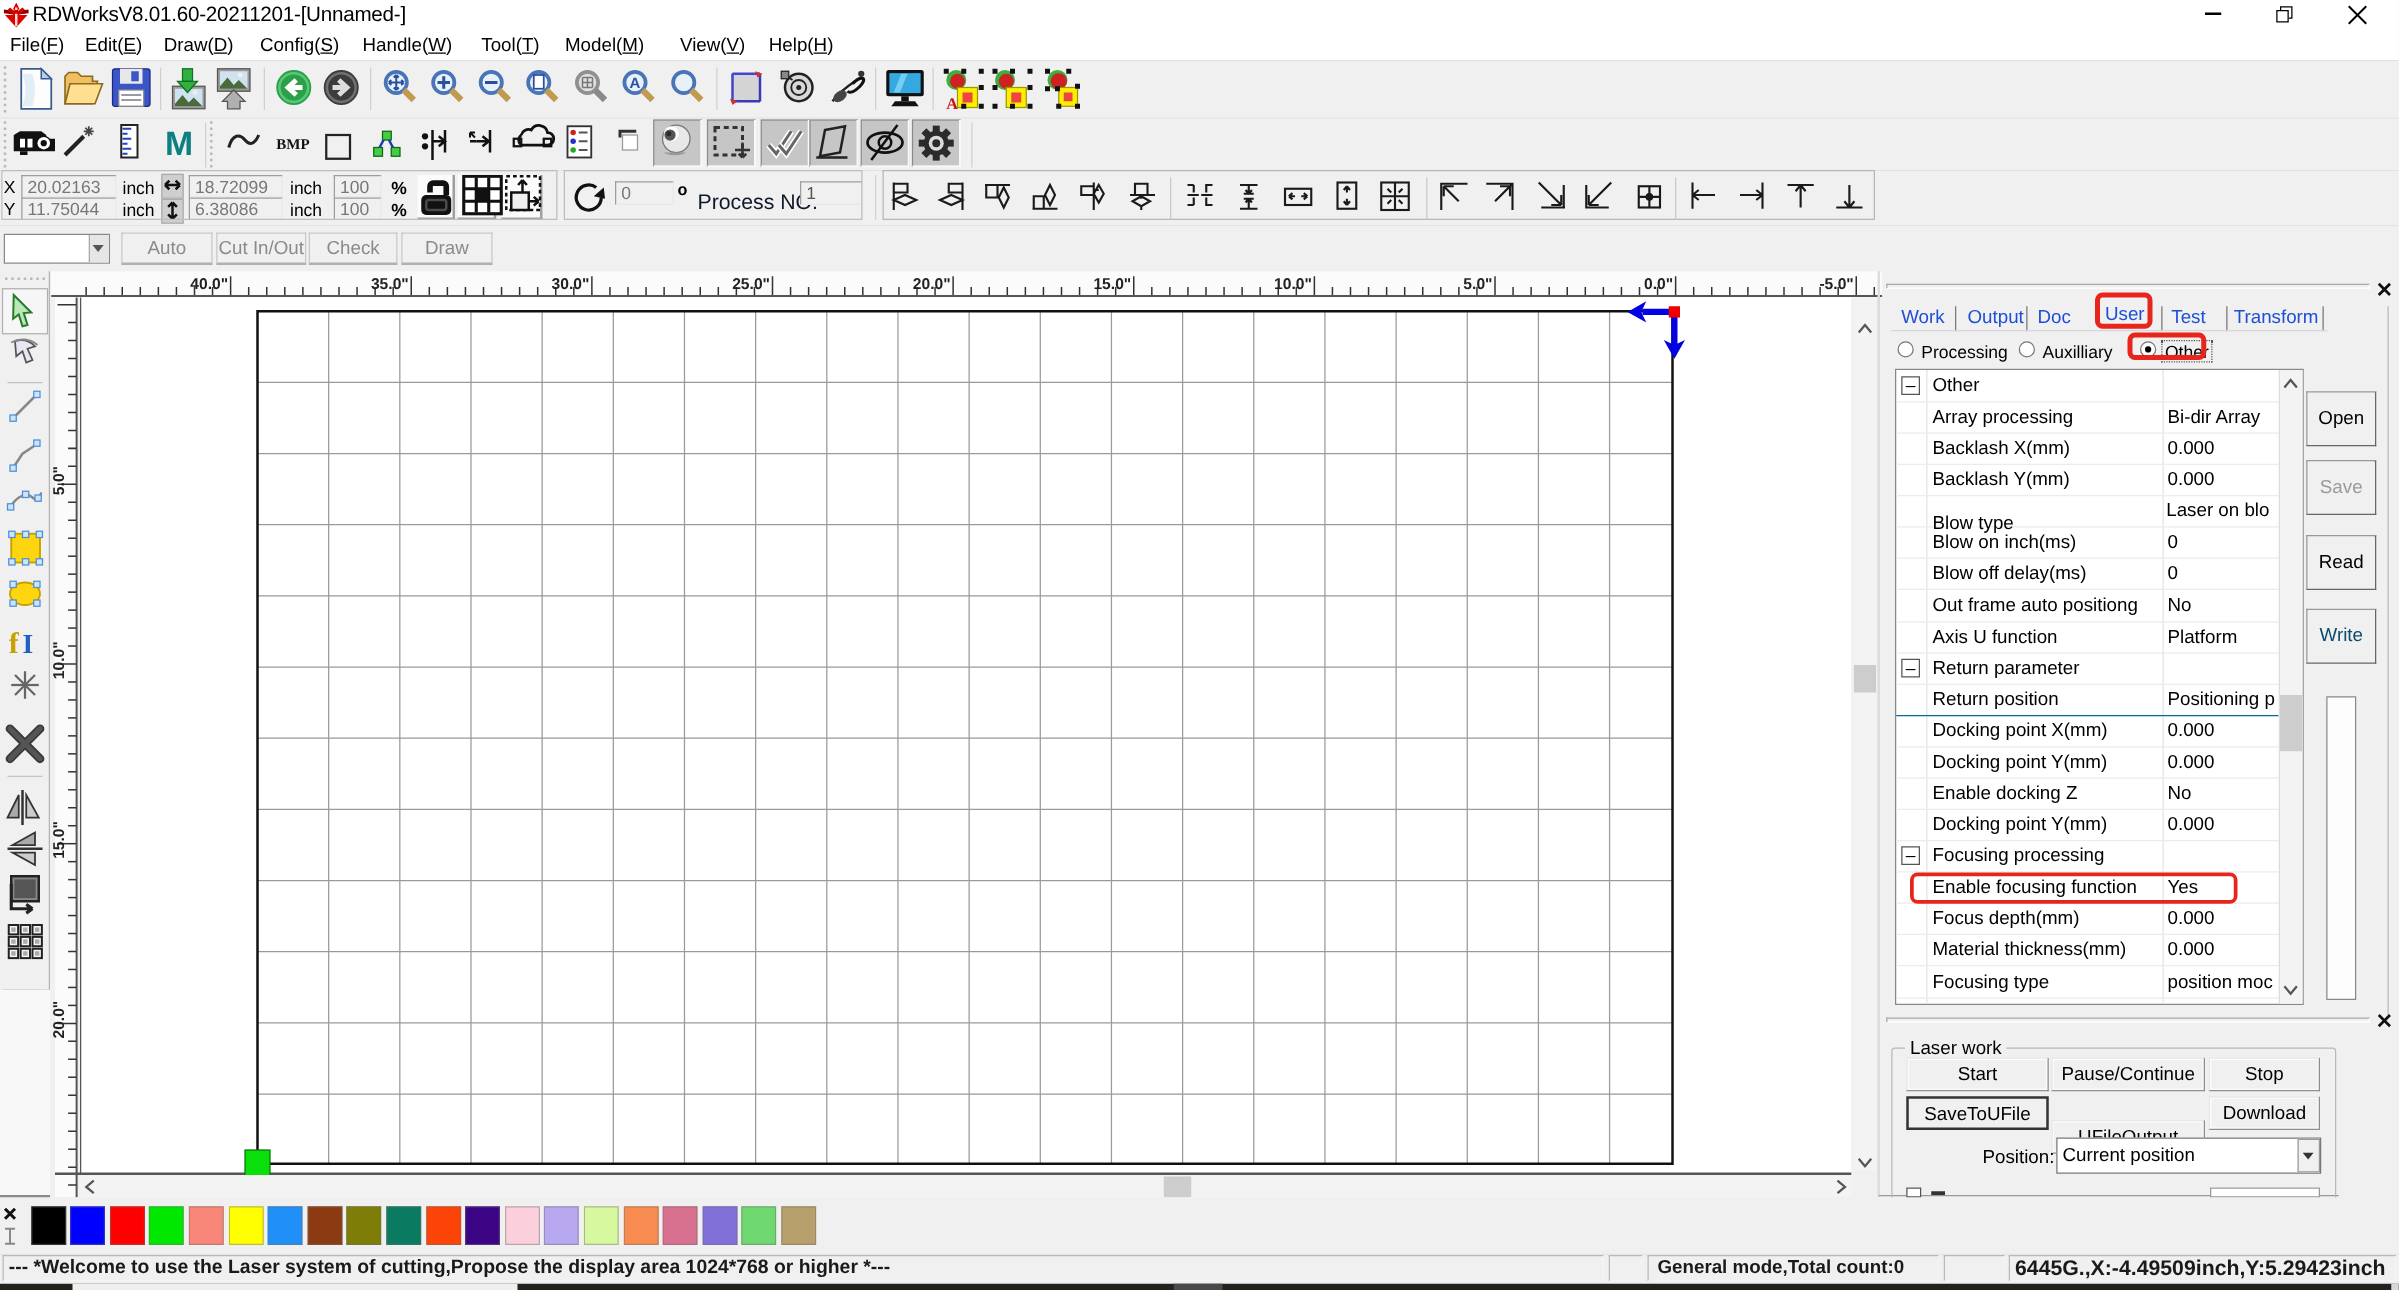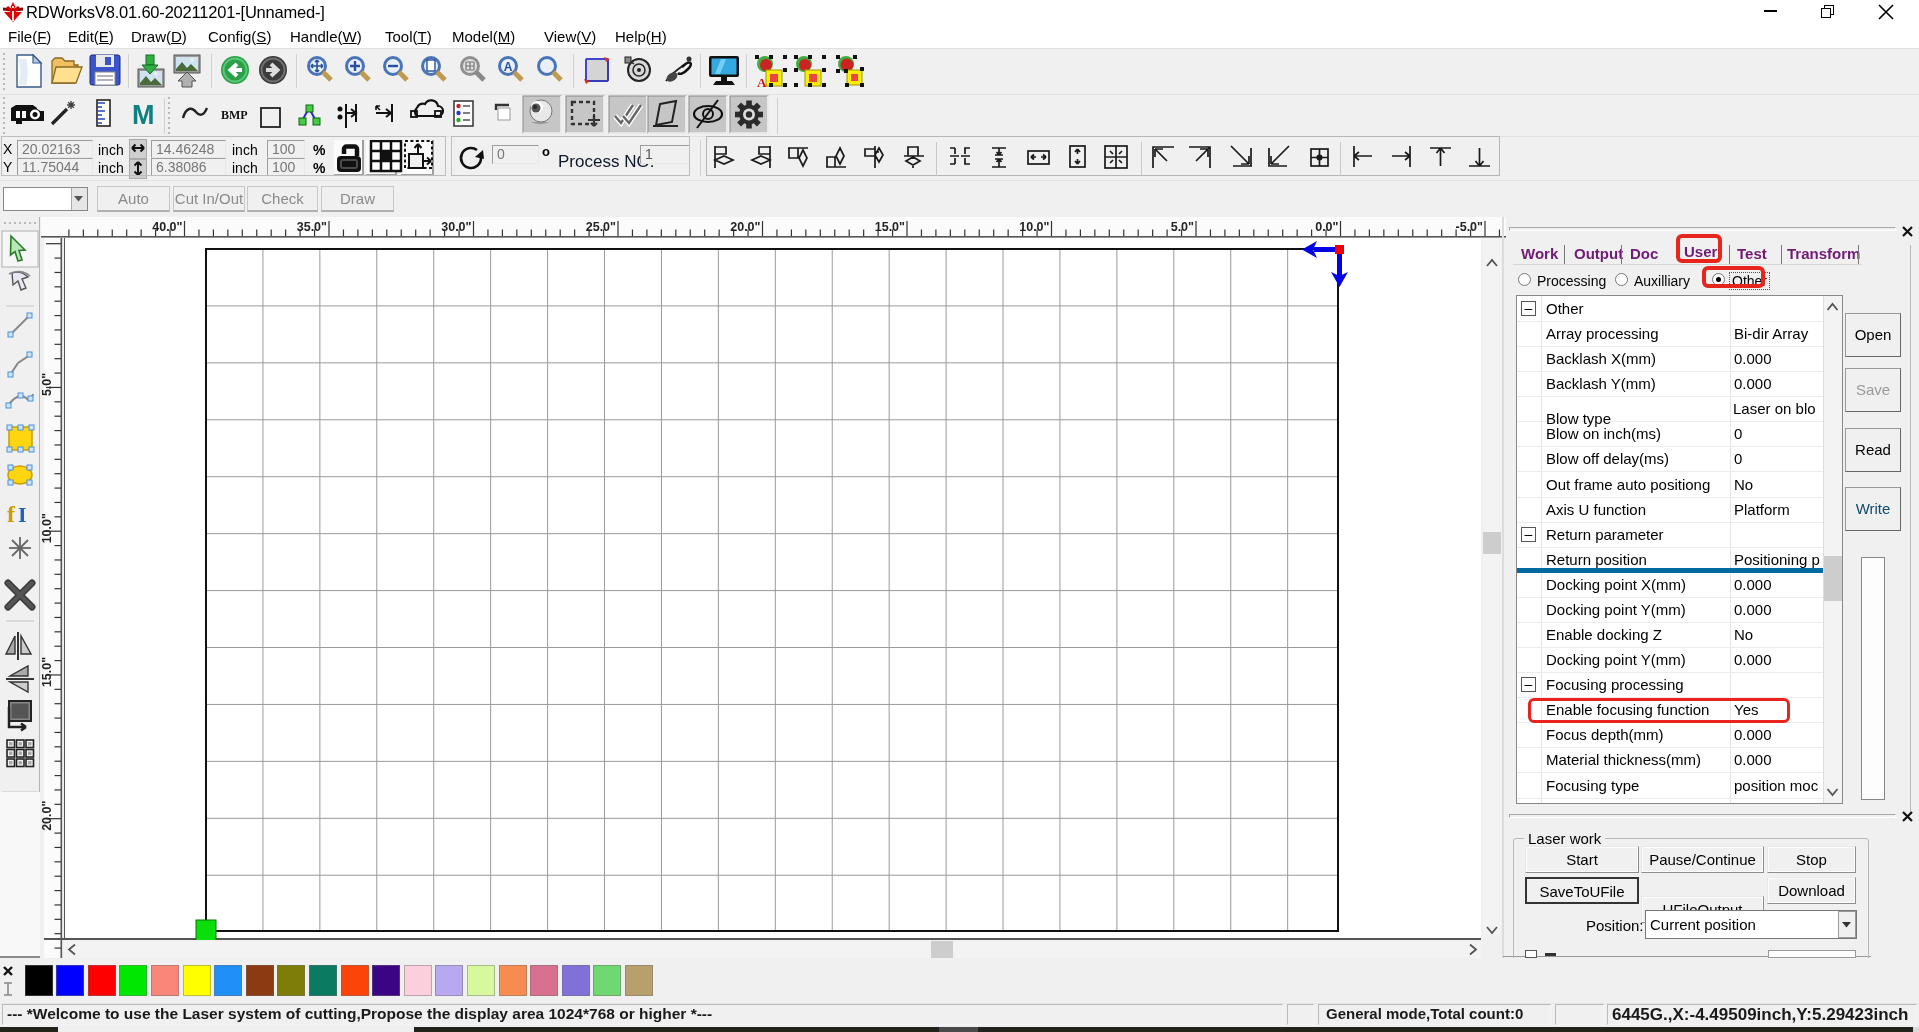--- a/index.html
+++ b/index.html
@@ -24,21 +24,21 @@
 .btn4 { position:absolute; background:#f0f0f0; border:1px solid #c8c8c8; border-bottom:2px solid #b0b0b0; font-size:15px; color:#8a8a8a; text-align:center; }
 
 #toolbox { left:0; top:217px; width:40px; height:741px; background:#f0f0f0; border-right:1px solid #b4b4b4; }
 
 #canvas { left:64px; top:238px; width:1417px; height:702px; background:#ffffff; border-left:1px solid #555; }
 
 .sbar { background:#f3f3f3; }
 
 #rpanel { left:1506px; top:217px; width:413px; height:741px; background:#f0f0f0; }
 .groove { position:absolute; height:4px; border:1px solid #a8a8a8; border-bottom-color:#fff; border-right-color:#fff; }
-.tab-lbl { position:absolute; font-size:15px; color:#701a75;font-weight:bold; }
+.tab-lbl { position:absolute; font-size:15px; color:#1d4ed8; }
 .tab-sep { position:absolute; width:1px; background:#777; }
 .radio { position:absolute; width:13px; height:13px; border-radius:50%; border:1px solid #777; background:#fff; }
 .red-annot { position:absolute; border:4px solid #e8251d; border-radius:6px; }
 
 #pgrid { position:absolute; left:1516px; top:295px; width:327px; height:509px; background:#fff; border:1px solid #888; }
 .rbtn { position:absolute; left:1845px; width:56px; height:44px; background:#f0f0f0; border:1px solid #999; border-right-color:#666; border-bottom-color:#666; font-size:15px; text-align:center; }
 
 #lwgroup { position:absolute; left:1513px; top:838px; width:356px; height:130px; border:1px solid #b8b8b8; border-radius:3px; }
 .lwbtn { position:absolute; background:#f0f0f0; border:1px solid #8e8e8e; border-top-color:#e8e8e8; border-left-color:#e8e8e8; box-shadow:inset 0 0 0 1px #fdfdfd; font-size:15px; color:#000; text-align:center; }
 
@@ -404,21 +404,21 @@
 <div class="field" style="left:17px;top:140px;width:76px;height:18px">20.02163</div>
 <div class="field" style="left:17px;top:158px;width:76px;height:18px">11.75044</div>
 <div class="lbl" style="left:98px;top:142px">inch</div>
 <div class="lbl" style="left:98px;top:160px">inch</div>
 <div class="abs" style="left:129px;top:139px;width:18px;height:20px;background:#cfcfcf;border:1px solid #aaa"></div>
 <div class="abs" style="left:129px;top:159px;width:18px;height:20px;background:#cfcfcf;border:1px solid #aaa"></div>
 <svg class="abs" style="left:129px;top:139px" width="18" height="40">
     <path d="M3 9 H15 M3 9 l3.5-3.5 M3 9 l3.5 3.5 M15 9 l-3.5-3.5 M15 9 l-3.5 3.5" stroke="#111" stroke-width="2" fill="none"></path>
     <path d="M9 23 V36 M9 23 l-3.5 3.5 M9 23 l3.5 3.5 M9 36 l-3.5-3.5 M9 36 l3.5-3.5" stroke="#111" stroke-width="2" fill="none"></path>
   </svg>
-<div class="field" style="left:151px;top:140px;width:75px;height:18px">14.46248</div>
+<div class="field" style="left:151px;top:140px;width:75px;height:18px">18.72099</div>
 <div class="field" style="left:151px;top:158px;width:75px;height:18px">6.38086</div>
 <div class="lbl" style="left:232px;top:142px">inch</div>
 <div class="lbl" style="left:232px;top:160px">inch</div>
 <div class="field" style="left:267px;top:140px;width:38px;height:18px">100</div>
 <div class="field" style="left:267px;top:158px;width:38px;height:18px">100</div>
 <div class="lbl" style="left:313px;top:142px;font-weight:bold">%</div>
 <div class="lbl" style="left:313px;top:160px;font-weight:bold">%</div>
 <div class="abs" style="left:334px;top:140px;width:30px;height:36px;background:#fbfbfb;border-right:2px solid #9f9f9f;border-bottom:2px solid #9f9f9f"></div>
 <div class="abs" style="left:366px;top:140px;width:31px;height:36px;background:#fbfbfb;border-right:2px solid #9f9f9f;border-bottom:2px solid #9f9f9f"></div>
 <div class="abs" style="left:401px;top:140px;width:33px;height:36px;background:#fbfbfb;border-right:2px solid #9f9f9f;border-bottom:2px solid #9f9f9f"></div>
@@ -959,21 +959,21 @@
       <span style="position:absolute;left:217px;top:3px;white-space:nowrap">No</span>
     </div>
     <div class="abs" style="left:1517px;top:497.64px;width:306px;height:25px;border-bottom:1px solid #ececec;font-size:15px;">
       <span style="position:absolute;left:29px;top:3px;white-space:nowrap">Axis U function</span>
       <span style="position:absolute;left:217px;top:3px;white-space:nowrap">Platform</span>
     </div>
     <div class="abs" style="left:1517px;top:522.72px;width:306px;height:25px;border-bottom:1px solid #ececec;font-size:15px;">
       <span style="position:absolute;left:4px;top:4px;width:15px;height:15px;border:1px solid #555;background:#fff;font-size:14px;line-height:13px;text-align:center">–</span>
       <span style="position:absolute;left:29px;top:3px;white-space:nowrap">Return parameter</span>
     </div>
-    <div class="abs" style="left:1517px;top:547.8px;width:306px;height:25px;border-bottom:5px solid #0369a1;font-size:15px;text-align:right;">
+    <div class="abs" style="left:1517px;top:547.8px;width:306px;height:25px;border-bottom:1px solid #0369a1;font-size:15px;text-align:right;">
       <span style="position:absolute;left:29px;top:3px;white-space:nowrap">Return position</span>
       <span style="position:absolute;left:217px;top:3px;white-space:nowrap">Positioning p</span>
     </div>
     <div class="abs" style="left:1517px;top:572.88px;width:306px;height:25px;border-bottom:1px solid #ececec;font-size:15px;">
       <span style="position:absolute;left:29px;top:3px;white-space:nowrap">Docking point X(mm)</span>
       <span style="position:absolute;left:217px;top:3px;white-space:nowrap">0.000</span>
     </div>
     <div class="abs" style="left:1517px;top:597.96px;width:306px;height:25px;border-bottom:1px solid #ececec;font-size:15px;">
       <span style="position:absolute;left:29px;top:3px;white-space:nowrap">Docking point Y(mm)</span>
       <span style="position:absolute;left:217px;top:3px;white-space:nowrap">0.000</span>

